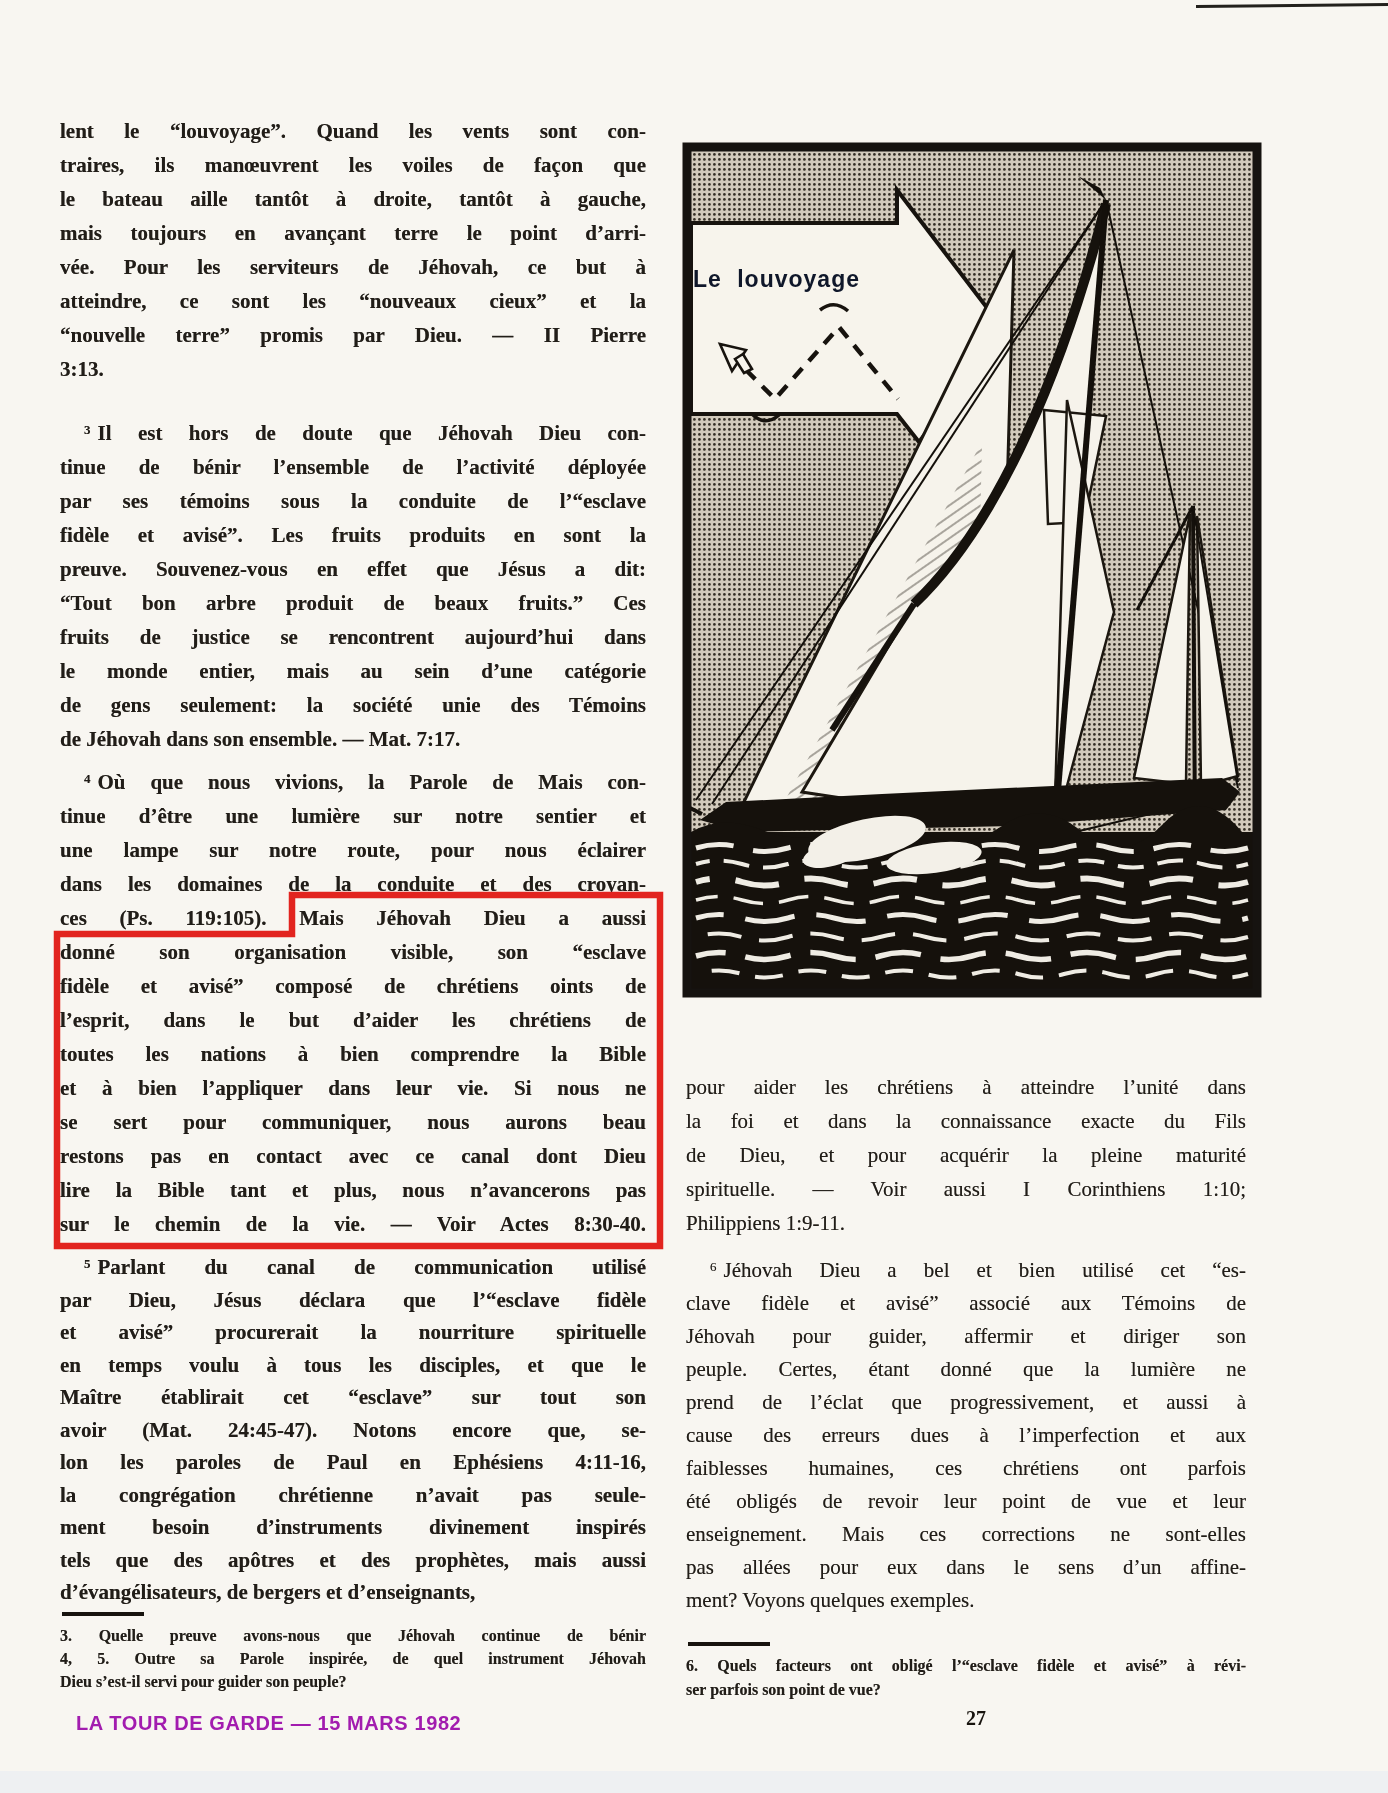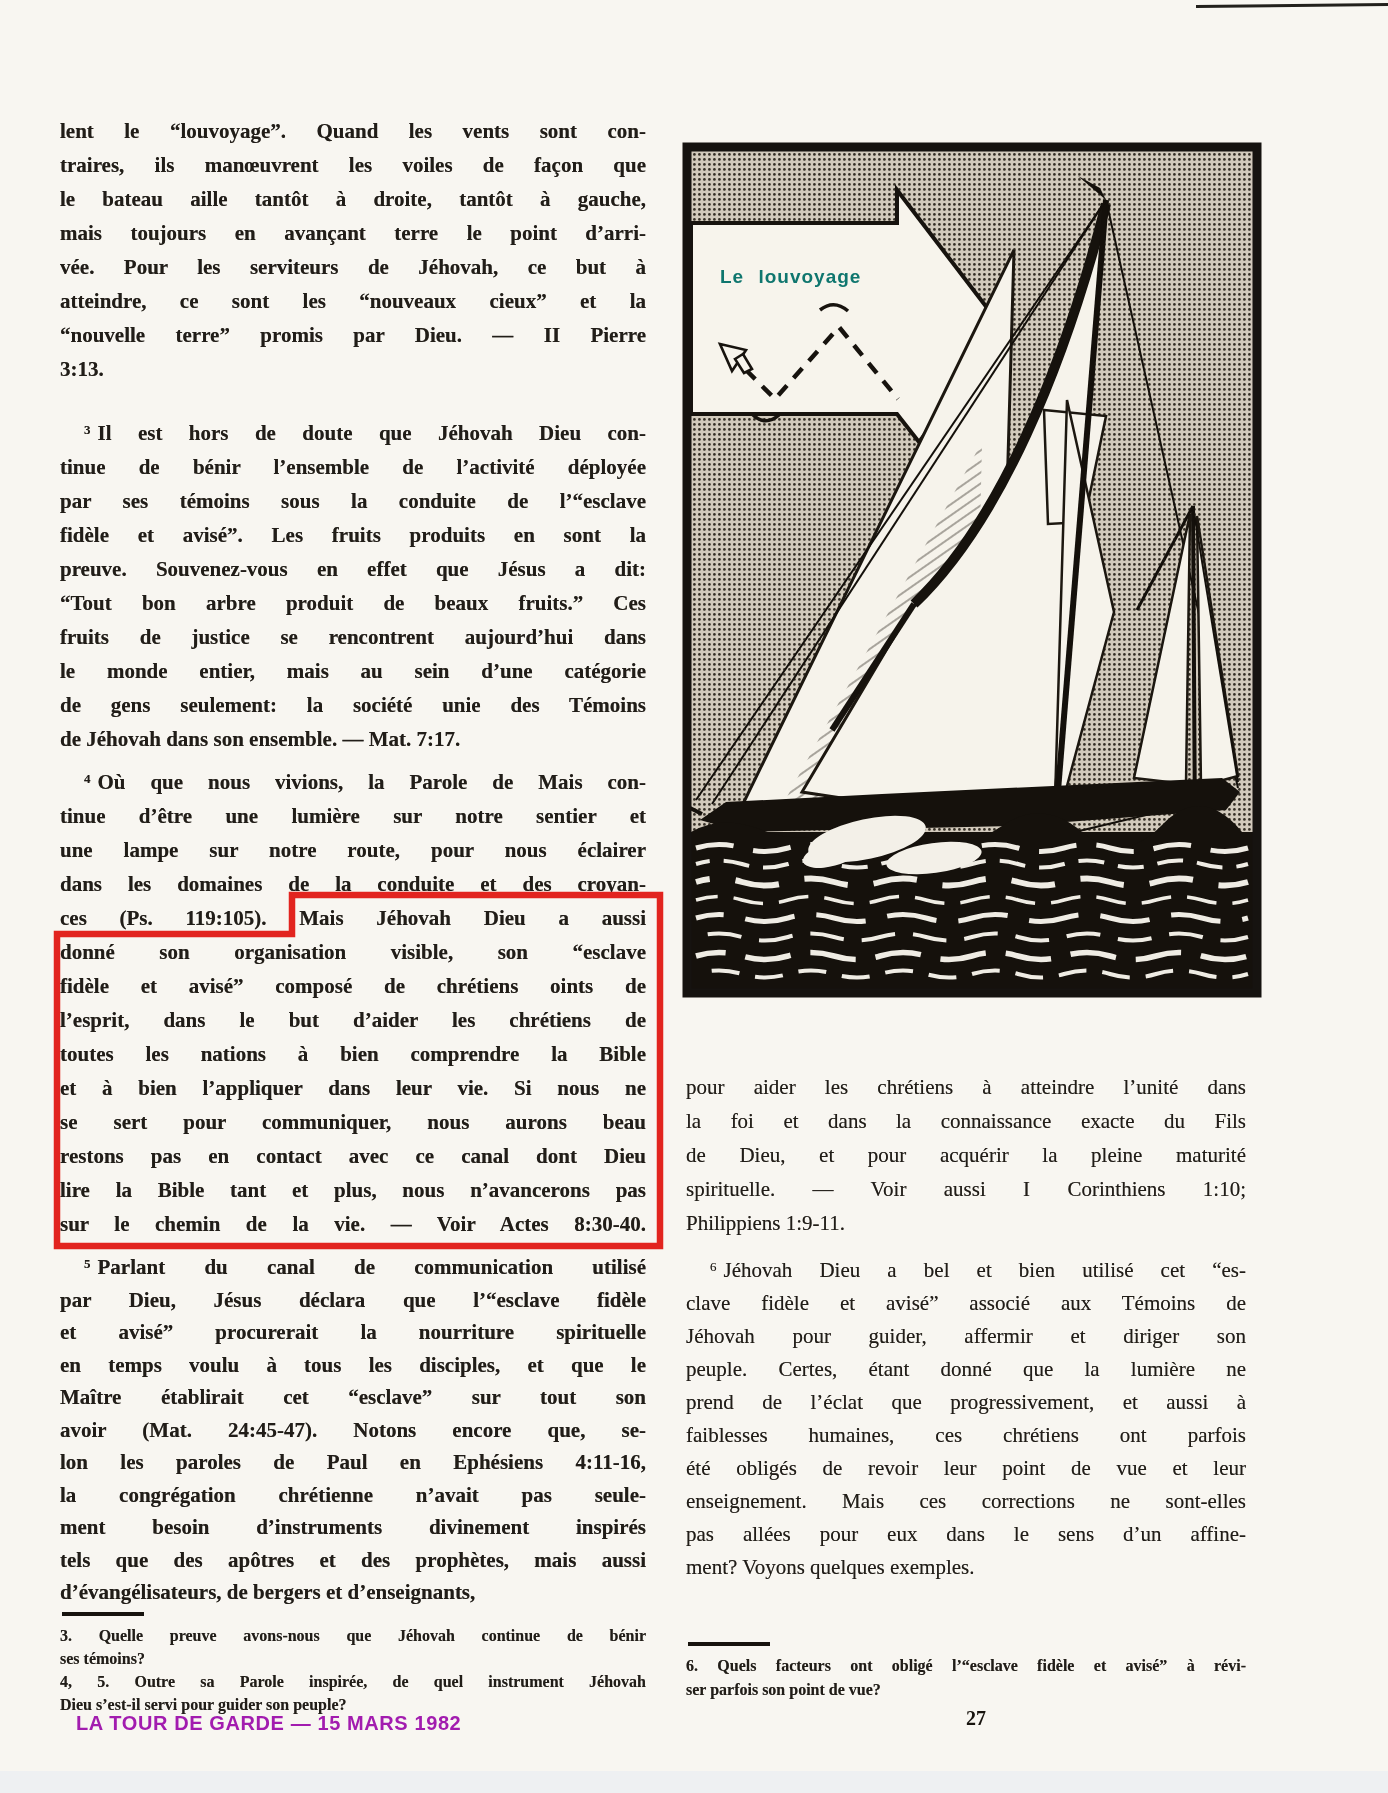--- a/index.html
+++ b/index.html
@@ -25,22 +25,22 @@
   #fn-right{left:686px;top:1642px;width:560px;}
   .fnrule{width:82px;height:4px;background:#17130e;margin:0 0 8px 2px;}
   .fnline{font-size:16px;font-weight:bold;line-height:23px;height:23px;text-align:justify;
           text-align-last:justify;text-shadow:0 0 0.4px rgba(30,25,20,.5);}
   #fn-right .fnline{line-height:24px;height:24px;}
   .fnlast{text-align-last:left;}
   #footer-left{position:absolute;left:76px;top:1712px;font-family:"Liberation Sans",sans-serif;
           font-weight:bold;font-size:20px;letter-spacing:.6px;color:#a21caf;}
   #page-number{position:absolute;left:966px;top:1707px;font-weight:bold;font-size:20px;color:#17130e;}
   #illus{position:absolute;left:682px;top:142px;width:580px;height:856px;}
-  #illus-label{position:absolute;left:38px;top:124px;font-family:"Liberation Sans",sans-serif;
-          font-weight:bold;font-size:19px;letter-spacing:1px;word-spacing:8px;color:#0f766e;}
+  #illus-label{position:absolute;left:11px;top:124px;font-family:"Liberation Sans",sans-serif;
+          font-weight:bold;font-size:23px;letter-spacing:1px;word-spacing:8px;color:#0f172a;}
   #red-box-overlay{position:absolute;left:0;top:0;pointer-events:none;z-index:6;}
   #scan-line{position:absolute;left:1196px;top:4px;width:192px;height:3px;background:#22201c;
           transform:rotate(-.6deg);}
   #bottom-strip{position:absolute;left:0;bottom:0;width:100%;height:22px;background:#eef0f2;}
 </style>
 </head>
 <body>
 
 <div class="page">
 
@@ -107,32 +107,32 @@
         <div class="tline">de Dieu, et pour acquérir la pleine maturité</div>
         <div class="tline">spirituelle. — Voir aussi I Corinthiens 1:10;</div>
         <div class="tline endline">Philippiens 1:9-11.</div>
       </div>
       <div class="para p6">
         <div class="tline indent"><sup class="pnum">6</sup><span>Jéhovah Dieu a bel et bien utilisé cet “es-</span></div>
         <div class="tline">clave fidèle et avisé” associé aux Témoins de</div>
         <div class="tline">Jéhovah pour guider, affermir et diriger son</div>
         <div class="tline">peuple. Certes, étant donné que la lumière ne</div>
         <div class="tline">prend de l’éclat que progressivement, et aussi à</div>
+        <div class="tline">cause des erreurs dues à l’imperfection et aux</div>
         <div class="tline">faiblesses humaines, ces chrétiens ont parfois</div>
         <div class="tline">été obligés de revoir leur point de vue et leur</div>
         <div class="tline">enseignement. Mais ces corrections ne sont-elles</div>
         <div class="tline">pas allées pour eux dans le sens d’un affine-</div>
         <div class="tline endline">ment? Voyons quelques exemples.</div>
       </div>
     </div>
 
   <div class="fnblock" id="fn-left">
     <div class="fnrule"></div>
   <div class="fnline">3. Quelle preuve avons-nous que Jéhovah continue de bénir</div>
-      <div class="fnline fnlast">ses témoins?</div>
       <div class="fnline">4, 5. Outre sa Parole inspirée, de quel instrument Jéhovah</div>
       <div class="fnline fnlast">Dieu s’est-il servi pour guider son peuple?</div>
     </div>
 
   <div class="fnblock" id="fn-right">
     <div class="fnrule"></div>
   <div class="fnline">6. Quels facteurs ont obligé l’“esclave fidèle et avisé” à révi-</div>
       <div class="fnline fnlast">ser parfois son point de vue?</div>
     </div>
 

